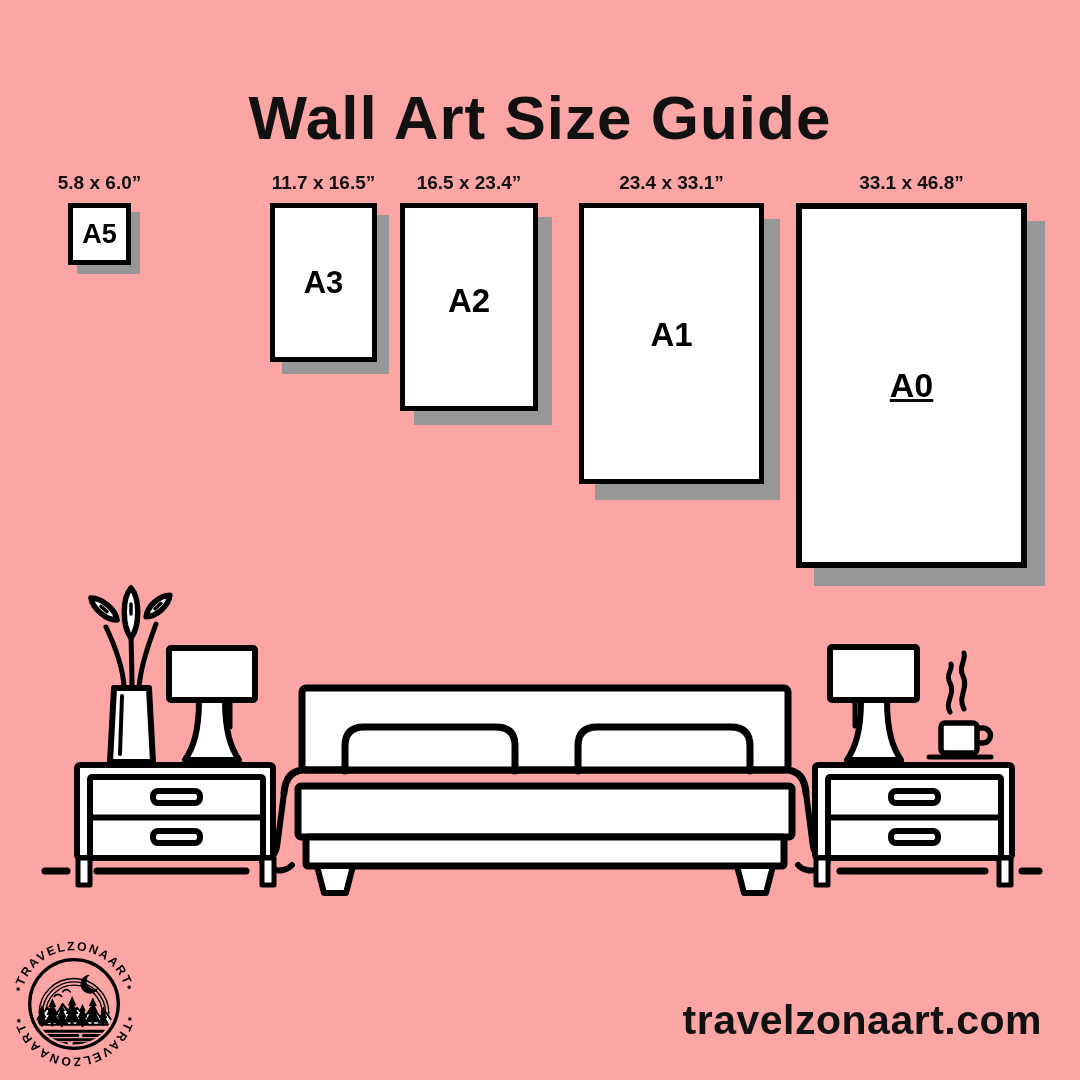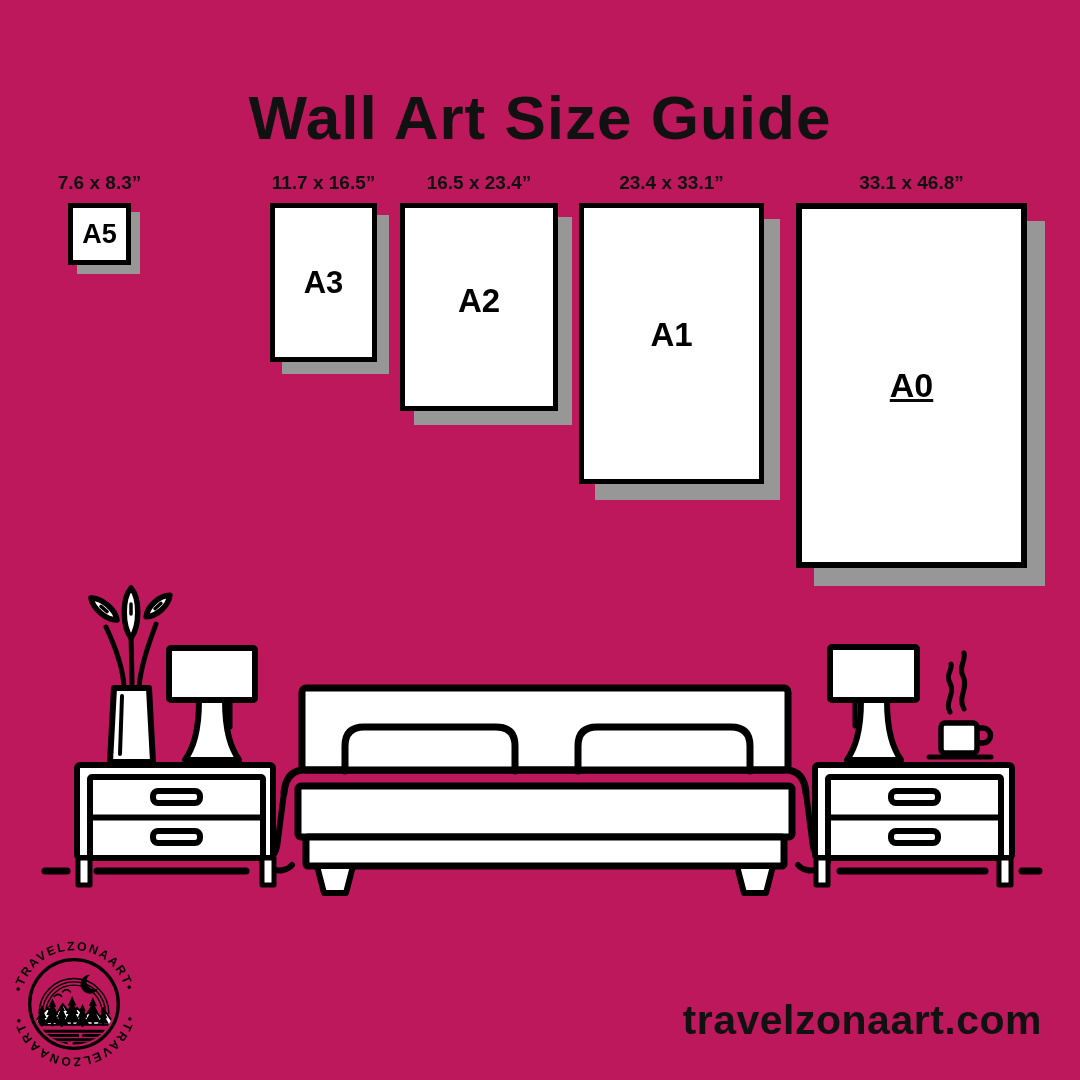--- a/index.html
+++ b/index.html
@@ -1,39 +1,39 @@
 <!DOCTYPE html>
 <html><head>
 <meta charset="utf-8">
 <style>
   html,body{margin:0;padding:0;background:#fff;}
   body{width:1080px;height:1080px;position:relative;overflow:hidden;
        font-family:"Liberation Sans",sans-serif;color:#0a0a0a;}
-  .canvas{position:absolute;inset:0;background:#be185d;}
+  .canvas{position:absolute;inset:0;background:#fca5a5;}
 
   
   .title{position:absolute;top:40px;left:0;width:100%;text-align:center;
          font-size:62px;font-weight:bold;letter-spacing:1px;color:#111;}
 
   
   .fg{position:absolute;top:203px;}
   .dim{position:absolute;bottom:100%;margin-bottom:9px;left:50%;
        transform:translateX(-50%);white-space:nowrap;
        font-size:19px;font-weight:bold;color:#111;}
   .frame{box-sizing:border-box;background:#fff;border:5px solid #000;
          display:flex;align-items:center;justify-content:center;}
   .fid{font-weight:bold;color:#000;}
 
   .f0{left:68px;}  .f0 .frame{width:63px;height:62px;box-shadow:9px 9px 0 #979797;}
   .f0 .fid{font-size:27px;}
   .f1{left:160px;} .f1 .frame{width:89px;height:114px;box-shadow:10px 10px 0 #979797;}
   .f1 .fid{font-size:29px;}
   .f2{left:270px;} .f2 .frame{width:107px;height:159px;box-shadow:12px 12px 0 #979797;}
   .f2 .fid{font-size:31px;text-align:center;}
-  .f3{left:400px;} .f3 .frame{width:158px;height:208px;box-shadow:14px 14px 0 #979797;padding-bottom:12px;text-align:right;}
+  .f3{left:400px;} .f3 .frame{width:138px;height:208px;box-shadow:14px 14px 0 #979797;padding-bottom:12px;text-align:right;}
   .f3 .fid{font-size:33px;}
   .f4{left:579px;} .f4 .frame{width:185px;height:281px;box-shadow:16px 16px 0 #979797;padding-bottom:18px;}
   .f4 .fid{font-size:33px;}
   .f5{left:796px;} .f5 .frame{width:231px;height:365px;border-width:6px;box-shadow:18px 18px 0 #979797;text-decoration:underline;}
   .f5 .fid{font-size:34px;}
 
   
   .scene{position:absolute;left:0;top:580px;width:1080px;height:320px;}
 
   
@@ -46,21 +46,21 @@
        letter-spacing:0.5px;color:#111;white-space:nowrap;}
 </style>
 </head>
 <body>
 
 <div class="canvas">
 
   <h1 class="title">Wall Art Size Guide</h1>
 
   <div class="fg f0">
-    <div class="dim">7.6 x 8.3”</div>
+    <div class="dim">5.8 x 6.0”</div>
     <div class="frame">
       <span class="fid">A5</span>
     </div>
   </div>
   <div class="fg f2">
     <div class="dim">11.7 x 16.5”</div>
     <div class="frame">
       <span class="fid">A3</span>
     </div>
   </div>

